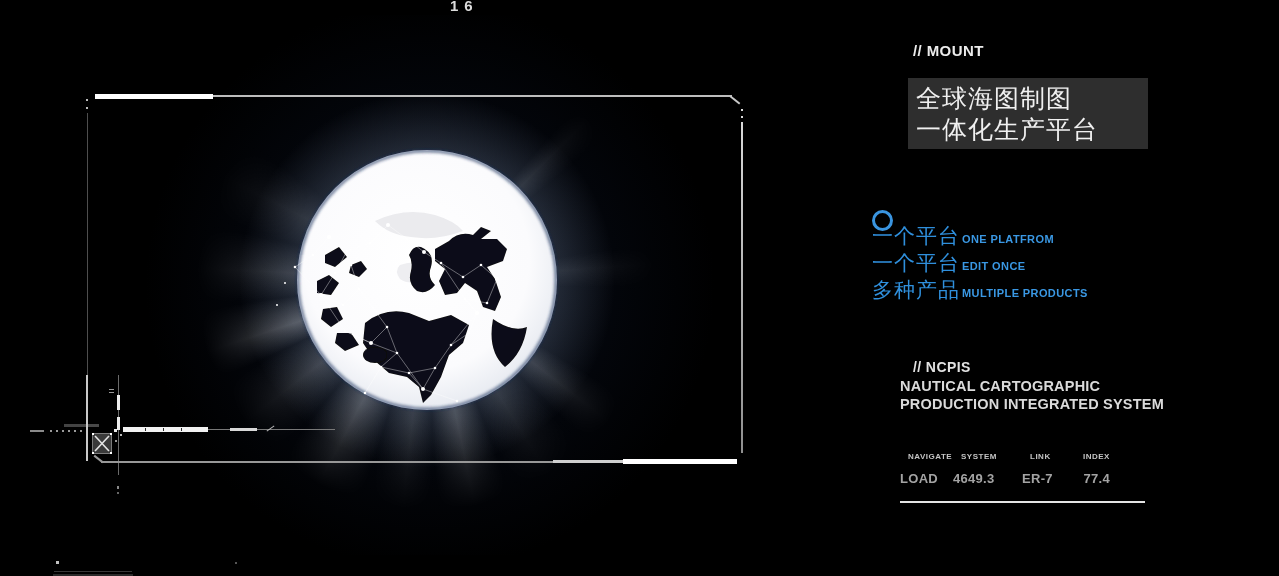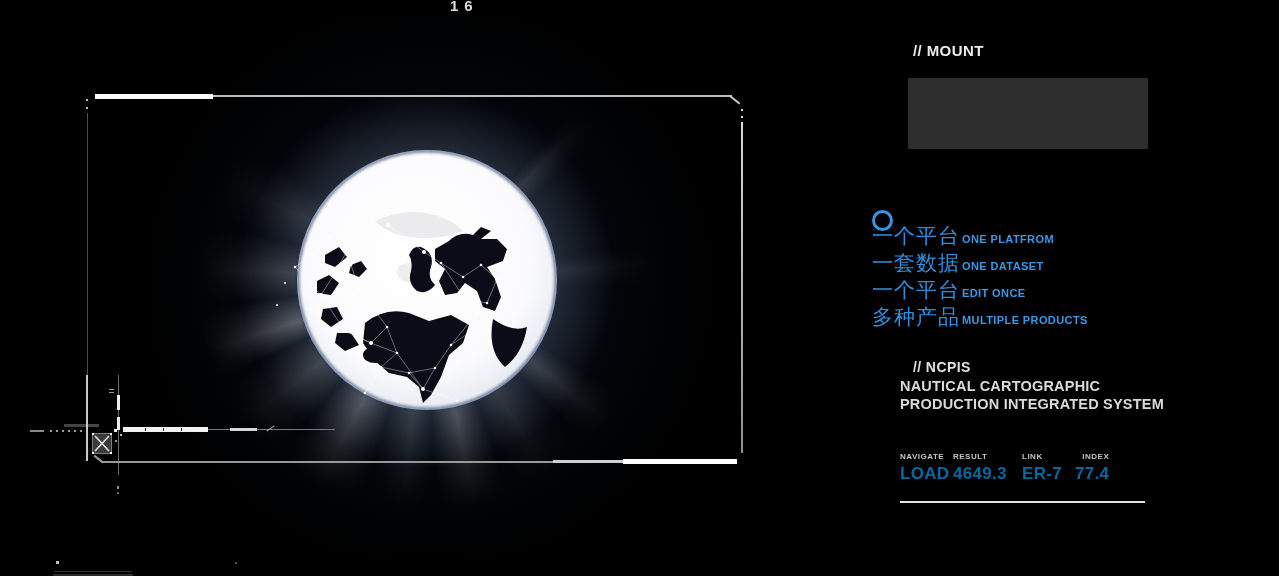--- a/index.html
+++ b/index.html
@@ -115,22 +115,22 @@
   }
   #feature-list { left:872px; top:222px; }
   .feature-row { display:flex; align-items:baseline; height:27px; color:#2f8fdc; }
   .feature-cn { font-size:21px; letter-spacing:1px; color:#2f8fdc; }
   .feature-en { font-size:11px; font-weight:bold; letter-spacing:.4px; margin-left:2px; color:#3a98e4; }
 
   #ncpis-label { left:913px; top:359px; font-size:14px; font-weight:bold; color:#e2e2e2; letter-spacing:.4px; }
   #system-name { left:900px; top:377px; font-size:14.5px; line-height:18px; color:#dadada; letter-spacing:.2px; font-weight:bold; }
 
   .stat-col { position:absolute; top:452px; }
-  .stat-label { font-size:8px; font-weight:bold; letter-spacing:.5px; color:#c4c4c4; }
-  .stat-value { font-size:17px; font-weight:bold; letter-spacing:.3px; color:#0369a1; margin-top:3px; }
+  .stat-label { font-size:8px; font-weight:bold; letter-spacing:.5px; color:#c4c4c4;margin-left:8px; }
+  .stat-value { font-size:13px; font-weight:bold; letter-spacing:.3px; color:#a3a3a3; margin-top:10px; }
   #stat-0{left:900px;} #stat-1{left:953px;} #stat-2{left:1022px;} #stat-3{left:1075px;text-align:right;}
   #stats-underline { left:900px; top:501px; width:245px; height:2px; background:#e4e4e4; }
 </style>
 </head>
 <body>
 
 <div id="stage">
 
   <div class="abs" id="page-number">16</div>
 
@@ -284,31 +284,29 @@
   </div>
 
   <div class="dot" id="bm-dot1"></div>
   <div class="dot" id="bm-dot2"></div>
   <div class="hline" id="bm-line1"></div>
   <div class="hline" id="bm-line2"></div>
 
   <div class="abs" id="mount-label">// MOUNT</div>
 
   <div class="abs" id="title-box">
+    <div class="t-line">全球海图制图</div>
+    <div class="t-line">一体化生产平台</div>
   </div>
 
   <div class="abs" id="feature-bullet"></div>
   <div class="abs" id="feature-list">
     <div class="feature-row">
       <span class="feature-cn">一个平台</span>
       <span class="feature-en">ONE PLATFROM</span>
-    </div>
-    <div class="feature-row">
-      <span class="feature-cn">一套数据</span>
-      <span class="feature-en">ONE DATASET</span>
     </div>
     <div class="feature-row">
       <span class="feature-cn">一个平台</span>
       <span class="feature-en">EDIT ONCE</span>
     </div>
     <div class="feature-row">
       <span class="feature-cn">多种产品</span>
       <span class="feature-en">MULTIPLE PRODUCTS</span>
     </div>
   </div>
@@ -317,21 +315,21 @@
   <div class="abs" id="system-name">
     <div>NAUTICAL CARTOGRAPHIC</div>
     <div>PRODUCTION INTEGRATED SYSTEM</div>
   </div>
 
   <div class="stat-col" id="stat-0">
     <div class="stat-label">NAVIGATE</div>
     <div class="stat-value">LOAD</div>
   </div>
   <div class="stat-col" id="stat-1">
-    <div class="stat-label">RESULT</div>
+    <div class="stat-label">SYSTEM</div>
     <div class="stat-value">4649.3</div>
   </div>
   <div class="stat-col" id="stat-2">
     <div class="stat-label">LINK</div>
     <div class="stat-value">ER-7</div>
   </div>
   <div class="stat-col" id="stat-3">
     <div class="stat-label">INDEX</div>
     <div class="stat-value">77.4</div>
   </div>

